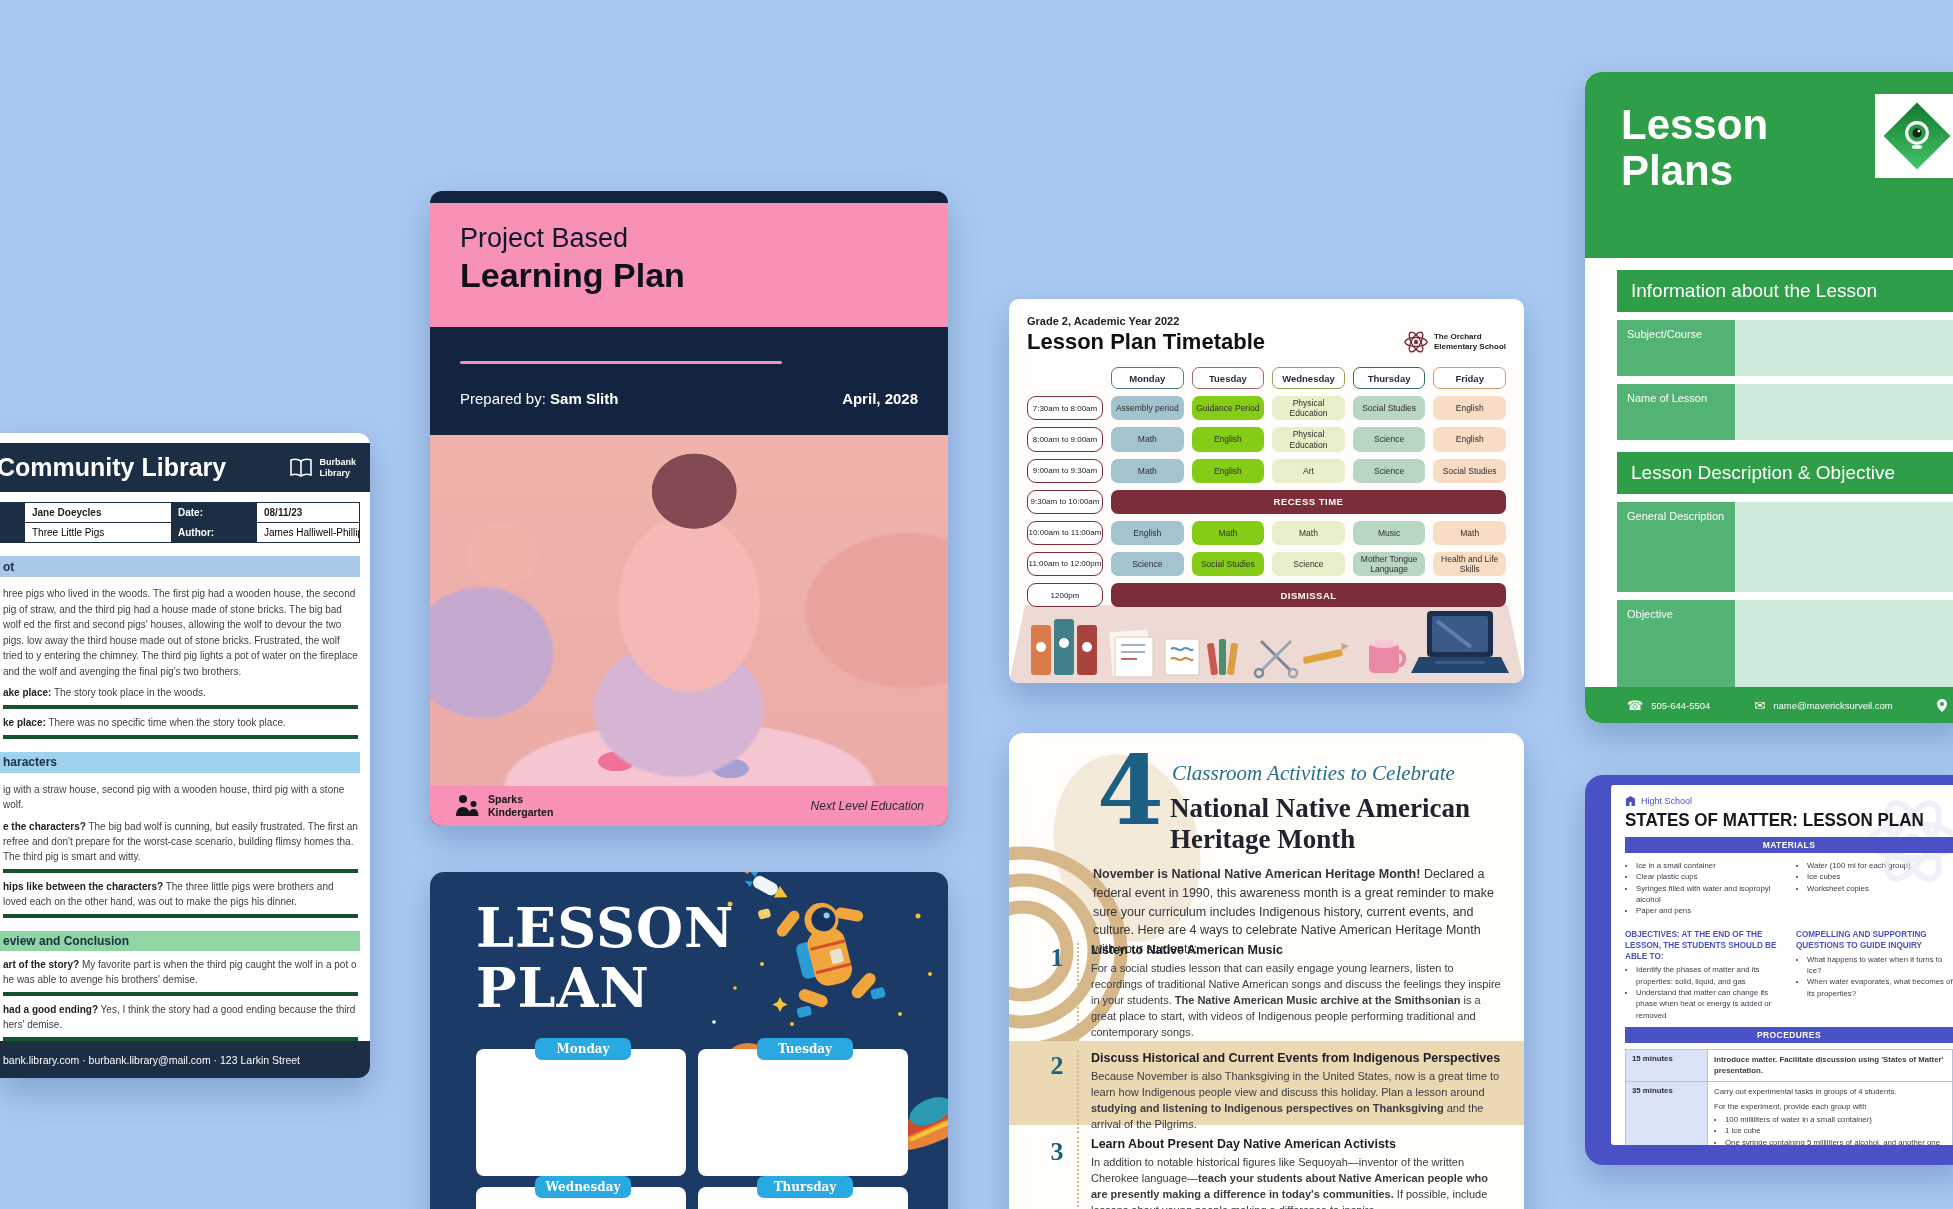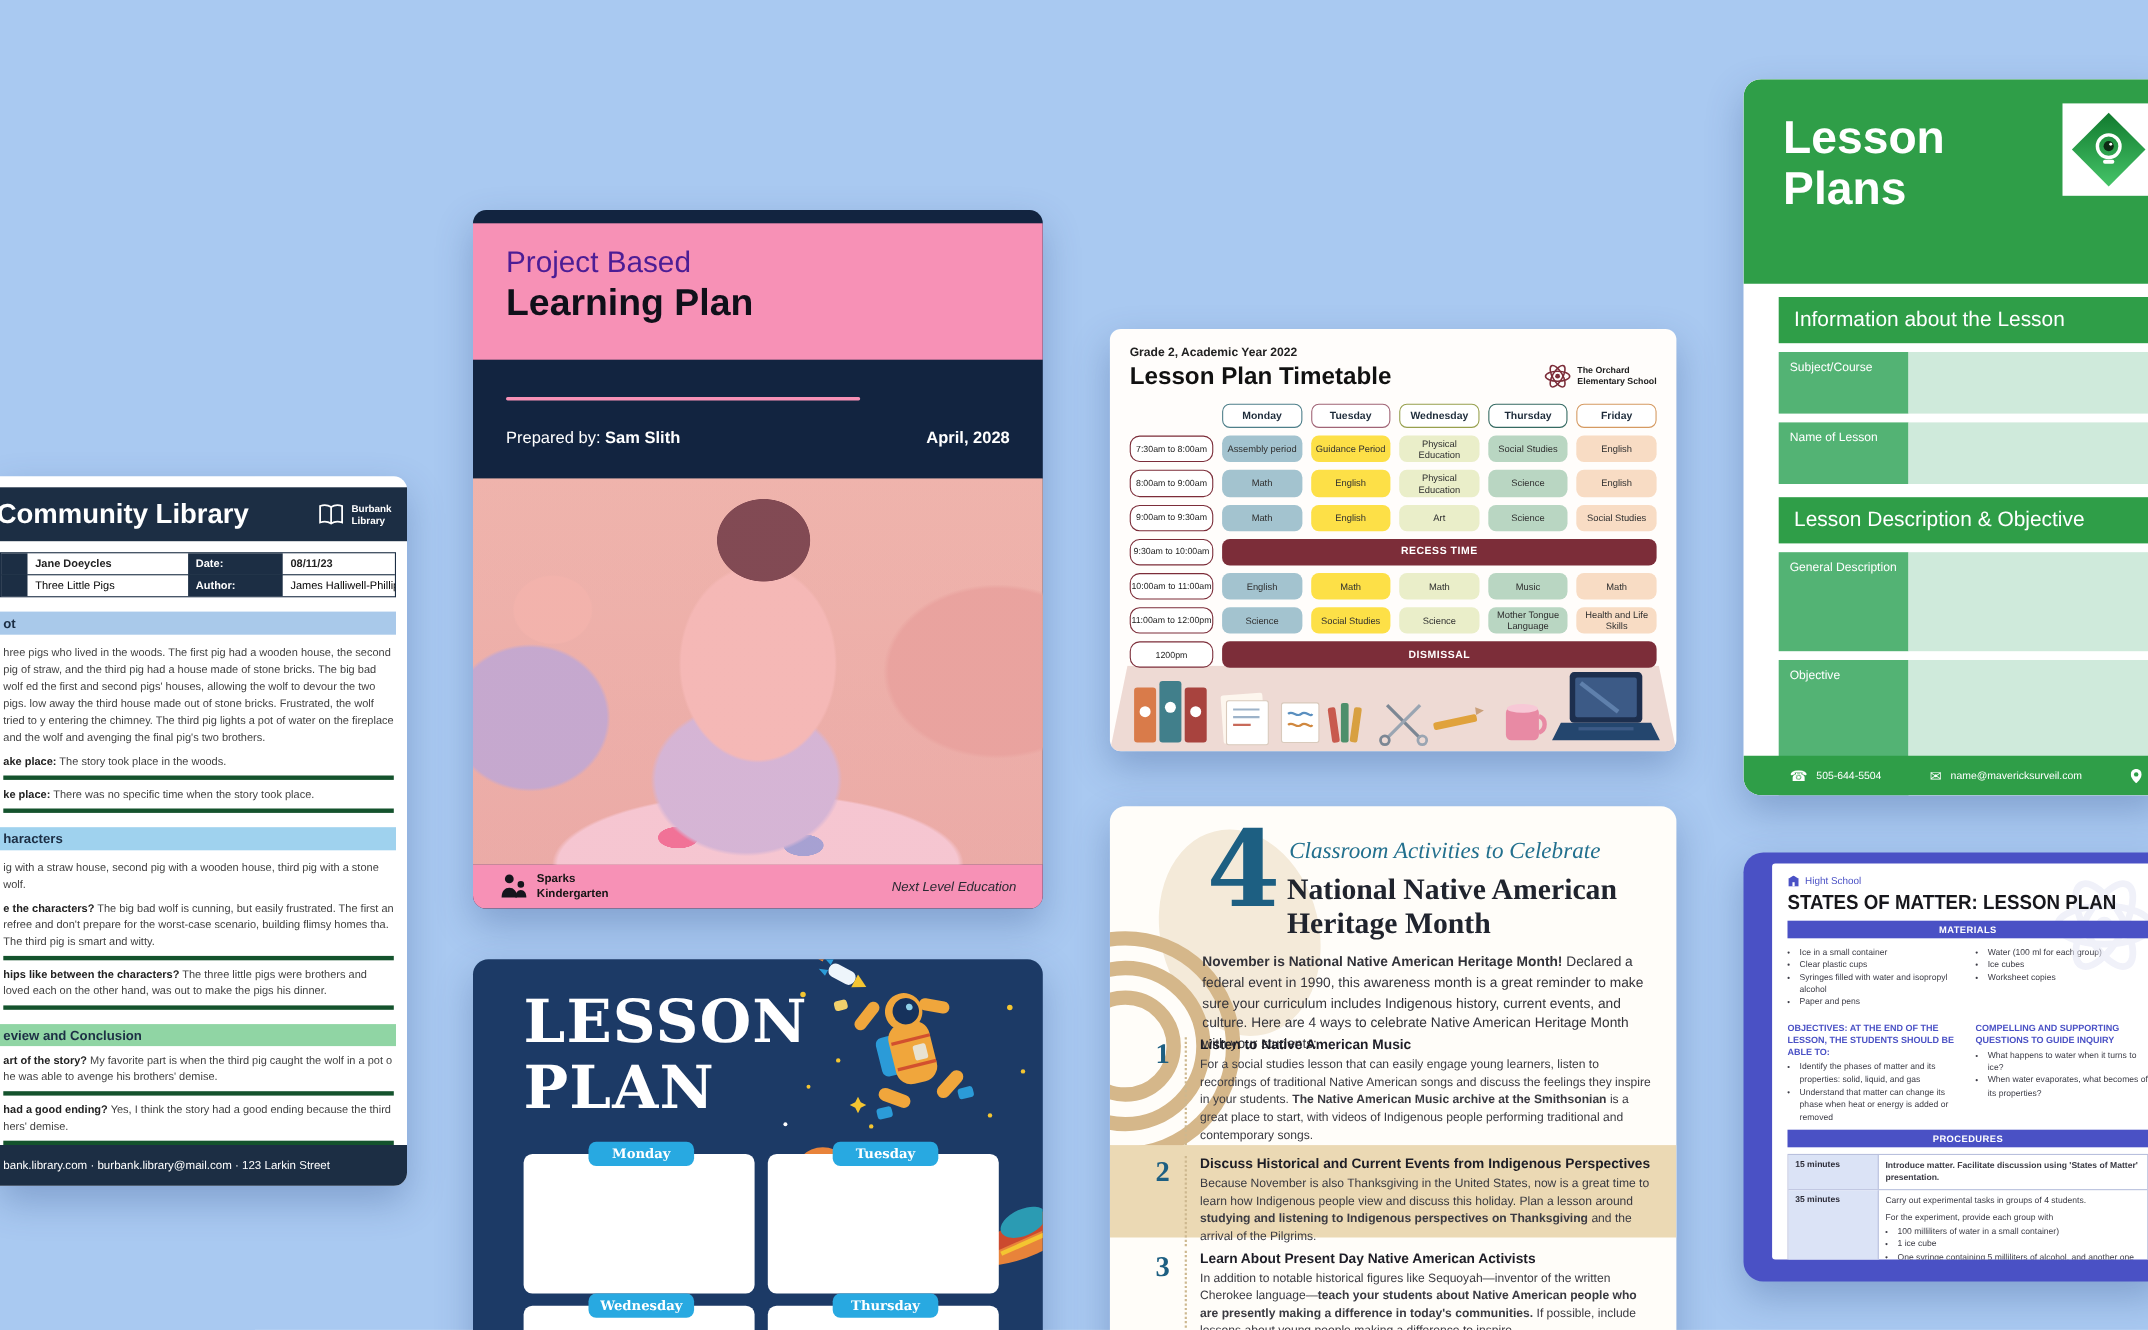--- a/index.html
+++ b/index.html
@@ -22,21 +22,21 @@
   .bar-chars { background:#9fd2ee; }
   .bar-review { background:#90d5a4; }
   .lib-p { font-size:10px; color:#3f3f3f; line-height:1.55; margin:9px 12px 0 3px; }
   .lib-q { font-size:10px; color:#3f3f3f; line-height:1.5; margin:0 12px 0 3px; padding:6px 0 5px; border-bottom:4px solid #14532d; }
   .lib-q b { color:#222; }
   .lib-footer { margin-top:auto; height:46px; background:#1c2e44; border-radius:0 0 12px 0; color:#fff; font-size:10.5px; display:flex; align-items:center; padding-left:3px; }
 
   
   .pbl { left:430px; top:191px; width:518px; height:635px; background:#122440; border-radius:12px; overflow:hidden; display:flex; flex-direction:column; }
   .pbl-pink { margin-top:12px; height:124px; background:#f791b6; padding:20px 0 0 30px; }
-  .pbl-eyebrow { font-size:27px; font-weight:500; color:#4c1d95; }
+  .pbl-eyebrow { font-size:27px; font-weight:500; color:#0f172a; }
   .pbl-title { font-size:34px; font-weight:800; color:#10101a; margin-top:2px; }
   .pbl-mid { height:108px; padding:0 30px; }
   .pbl-rule { margin-top:34px; width:322px; height:3px; background:#f791b6; border-radius:2px; }
   .pbl-meta { margin-top:26px; display:flex; justify-content:space-between; color:#fff; font-size:15px; }
   .pbl-photo { flex:1;
     background:
       linear-gradient(rgba(243,124,168,.34), rgba(243,124,168,.34)),
       radial-gradient(70px 62px at 51% 16%, #473028 0 60%, transparent 61%),
       radial-gradient(120px 150px at 50% 48%, #f6d7bd 0 58%, transparent 60%),
       radial-gradient(150px 120px at 48% 78%, #c6d2ec 0 55%, transparent 58%),
@@ -56,21 +56,21 @@
   .tt { left:1009px; top:299px; width:515px; height:384px; background:#fffdfb; border-radius:10px; overflow:hidden; padding:16px 18px 0; }
   .tt-head { display:flex; justify-content:space-between; align-items:flex-end; }
   .tt-eyebrow { font-size:11px; font-weight:bold; color:#222; }
   .tt-title { font-size:22px; font-weight:bold; color:#111; margin-top:2px; }
   .tt-school { display:flex; align-items:center; gap:5px; font-size:8px; font-weight:bold; color:#222; line-height:1.25; }
   .tt-grid { margin-top:12px; display:grid; grid-template-columns:76px repeat(5,1fr); column-gap:8px; row-gap:7px; position:relative; z-index:2; }
   .tt-day { height:22px; border-radius:7px; background:#fff; border:1.6px solid; display:flex; align-items:center; justify-content:center; font-size:9.5px; font-weight:bold; color:#1d2b3a; }
   .d0{border-color:#4e7f8a;} .d1{border-color:#a06476;} .d2{border-color:#97a04e;} .d3{border-color:#356a62;} .d4{border-color:#d59a62;}
   .tt-time { min-height:24px; border:1.6px solid #7c2d39; border-radius:9px; background:#fff; display:flex; align-items:center; justify-content:center; font-size:8px; color:#222; text-align:center; }
   .tt-cell { min-height:24px; border-radius:7px; display:flex; align-items:center; justify-content:center; font-size:8.5px; color:#2f2f2f; text-align:center; padding:2px 4px; line-height:1.2; }
-  .c0{background:#a3c3cf;} .c1{background:#fde047;} .c2{background:#eaeec9;} .c3{background:#b9d6c2;} .c4{background:#f8dcc4;}
+  .c0{background:#a3c3cf;} .c1{background:#84cc16;} .c2{background:#eaeec9;} .c3{background:#b9d6c2;} .c4{background:#f8dcc4;}
   .tt-full { grid-column:2/7; min-height:24px; background:#7c2d39; border-radius:7px; color:#fff; font-size:9.5px; font-weight:bold; letter-spacing:.5px; display:flex; align-items:center; justify-content:center; }
   .tt-band { position:absolute; left:0; right:0; bottom:0; height:78px; background:#eedad4; clip-path:polygon(16px 0, calc(100% - 16px) 0, 100% 100%, 0 100%); }
   .tt-icons { position:absolute; left:14px; bottom:4px; z-index:3; }
 
   
   .grn { left:1585px; top:72px; width:380px; height:651px; background:#fff; border-radius:16px 0 0 16px; overflow:hidden; }
   .grn-header { height:186px; background:#2f9e48; position:relative; padding:30px 0 0 36px; border-radius:16px 0 0 0; }
   .grn-title { color:#fff; font-size:42px; font-weight:800; line-height:1.1; }
   .grn-logo { position:absolute; right:6px; top:22px; width:84px; height:84px; background:#fff; display:flex; align-items:center; justify-content:center; }
   .grn-banner { margin:12px 0 0 32px; background:#2f9e48; color:#fff; font-size:19px; height:42px; display:flex; align-items:center; padding-left:14px; }

